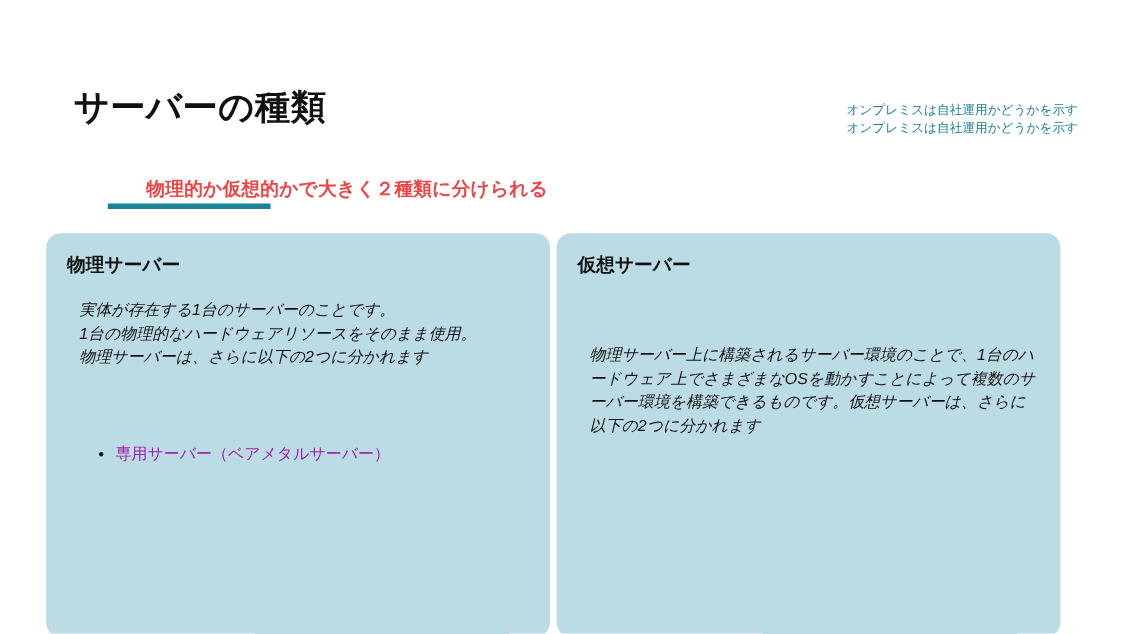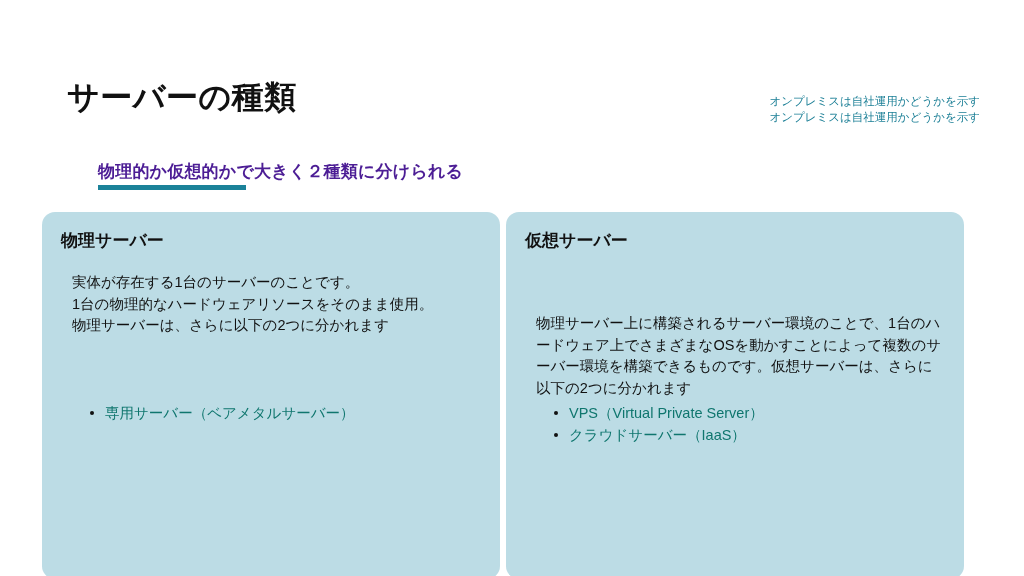--- a/index.html
+++ b/index.html
@@ -49,23 +49,24 @@
 
   
   .subtitle-wrap {
     position: absolute;
     left: 98px;
     top: 160px;
   }
   .subtitle {
     font-size: 17px;
     font-weight: bold;
-    color: #4c1d95;
+    color: #ef4444;
     white-space: nowrap;
     letter-spacing: 0.2px;
+    margin-left: 35px;
   }
   .subtitle-underline {
     position: absolute;
     left: 0px;
     top: 25px;
     width: 148px;
     height: 5px;
     background: #1b8299;
   }
 
@@ -96,20 +97,21 @@
     white-space: nowrap;
   }
   .card-body {
     position: absolute;
     left: 30px;
     top: 60px;
     width: 412px;
     font-size: 14.5px;
     line-height: 21.5px;
     color: #111111;
+    font-style: italic;
   }
   .card-right .card-body {
     left: 30px;
     width: 408px;
     margin-top: 41px;
   }
   .card-body .line {
     white-space: nowrap;
   }
   .card-body .para {
@@ -119,21 +121,21 @@
 
   .card-list {
     position: absolute;
     left: 46px;
     top: 190px;
     margin: 0;
     padding: 0;
     list-style: none;
     font-size: 14.5px;
     line-height: 22px;
-    color: #0f766e;
+    color: #a21caf;
   }
   .card-list li {
     position: relative;
     padding-left: 17px;
     white-space: nowrap;
   }
   .card-list li::before {
     content: "";
     position: absolute;
     left: 2px;
@@ -171,19 +173,15 @@
     <ul class="card-list">
       <li>専用サーバー（ベアメタルサーバー）</li>
     </ul>
   </div>
 
   <div class="card card-right">
     <div class="card-heading">仮想サーバー</div>
     <div class="card-body">
       <div class="para">物理サーバー上に構築されるサーバー環境のことで、1台のハードウェア上でさまざまなOSを動かすことによって複数のサーバー環境を構築できるものです。仮想サーバーは、さらに以下の2つに分かれます</div>
     </div>
-    <ul class="card-list">
-      <li>VPS（Virtual Private Server）</li>
-      <li>クラウドサーバー（IaaS）</li>
-    </ul>
   </div>
 
 </div>
 
 </body></html>

